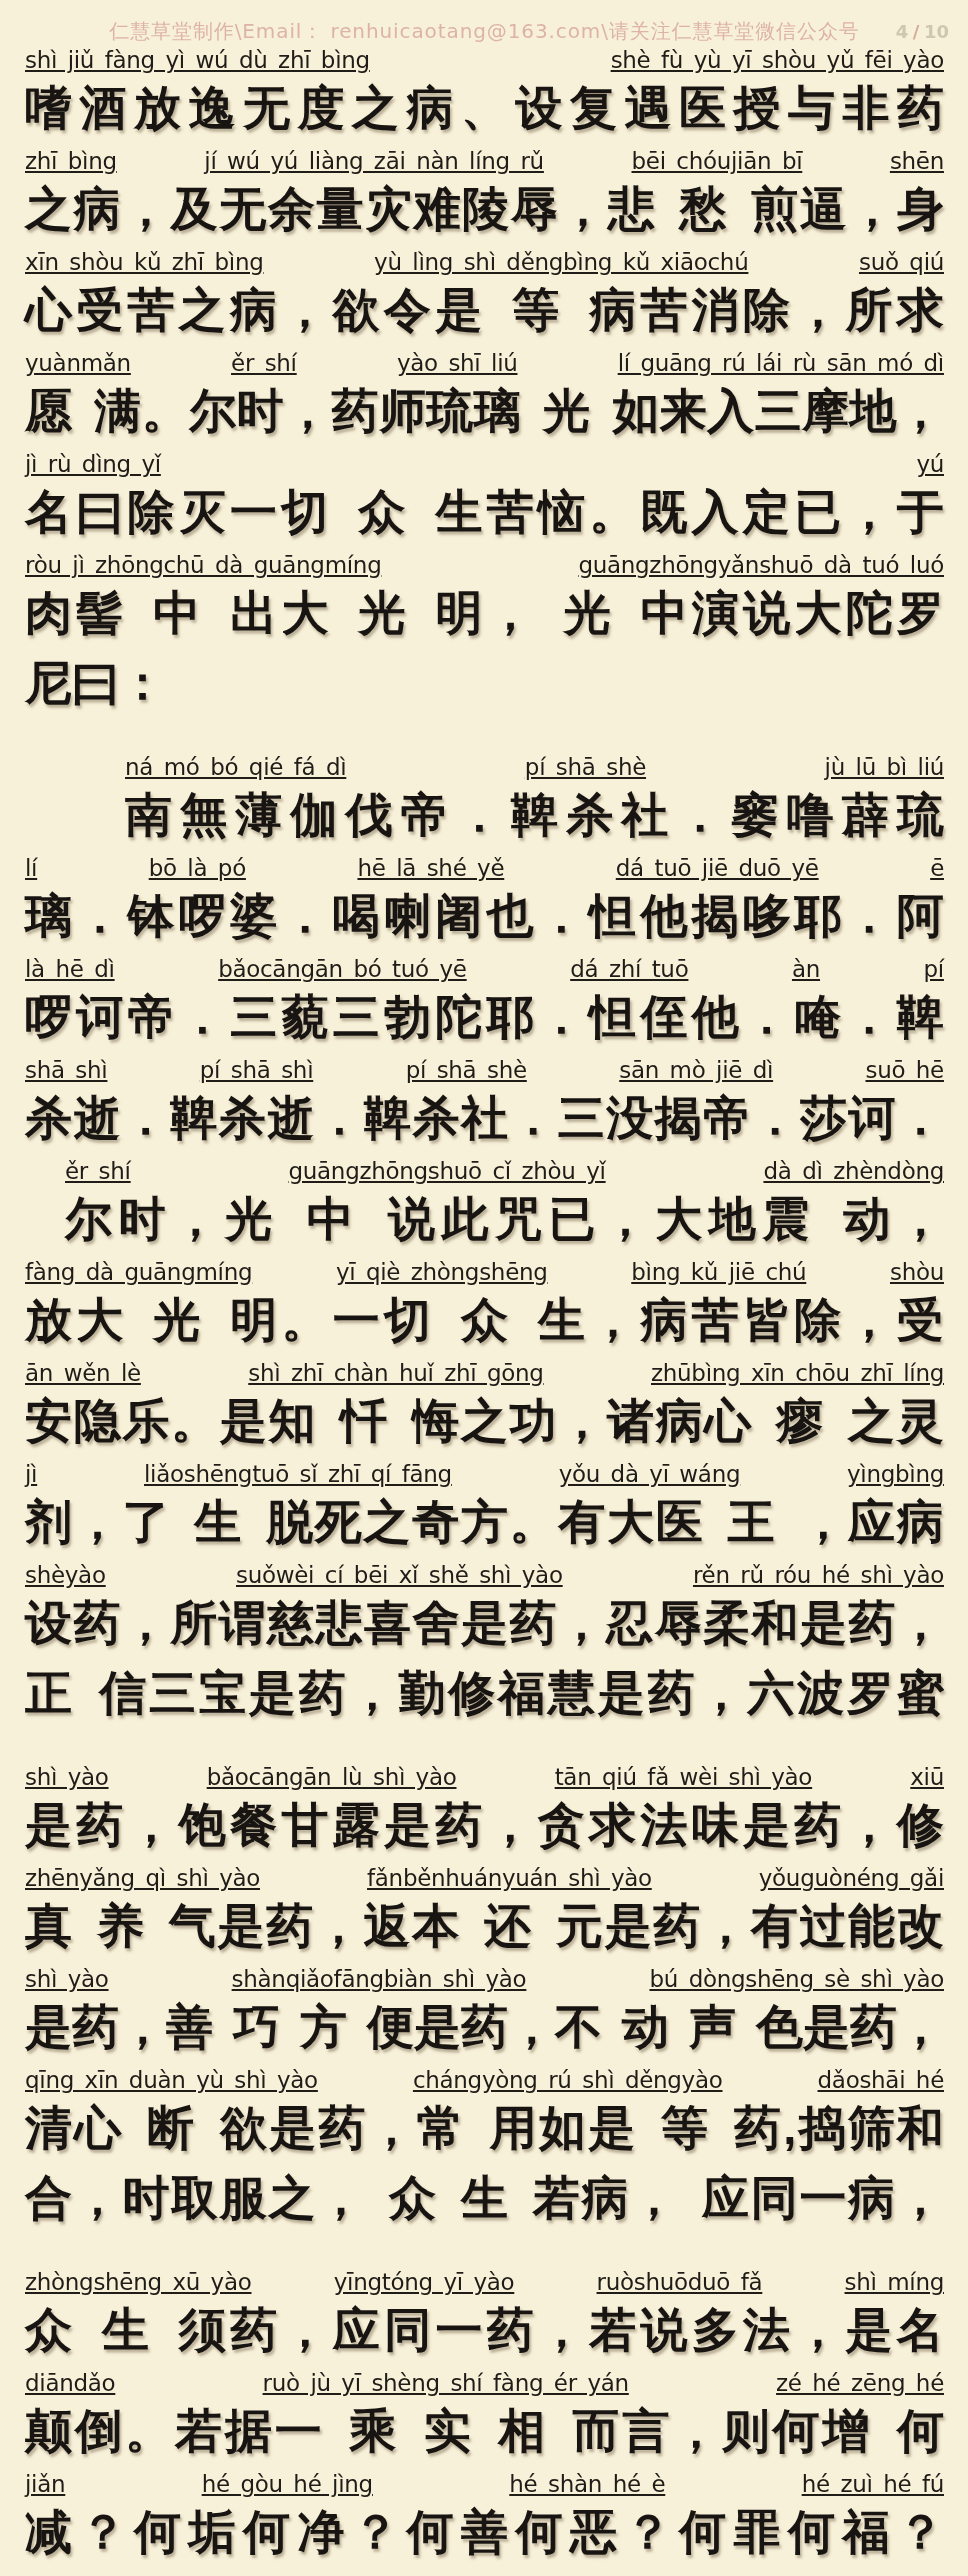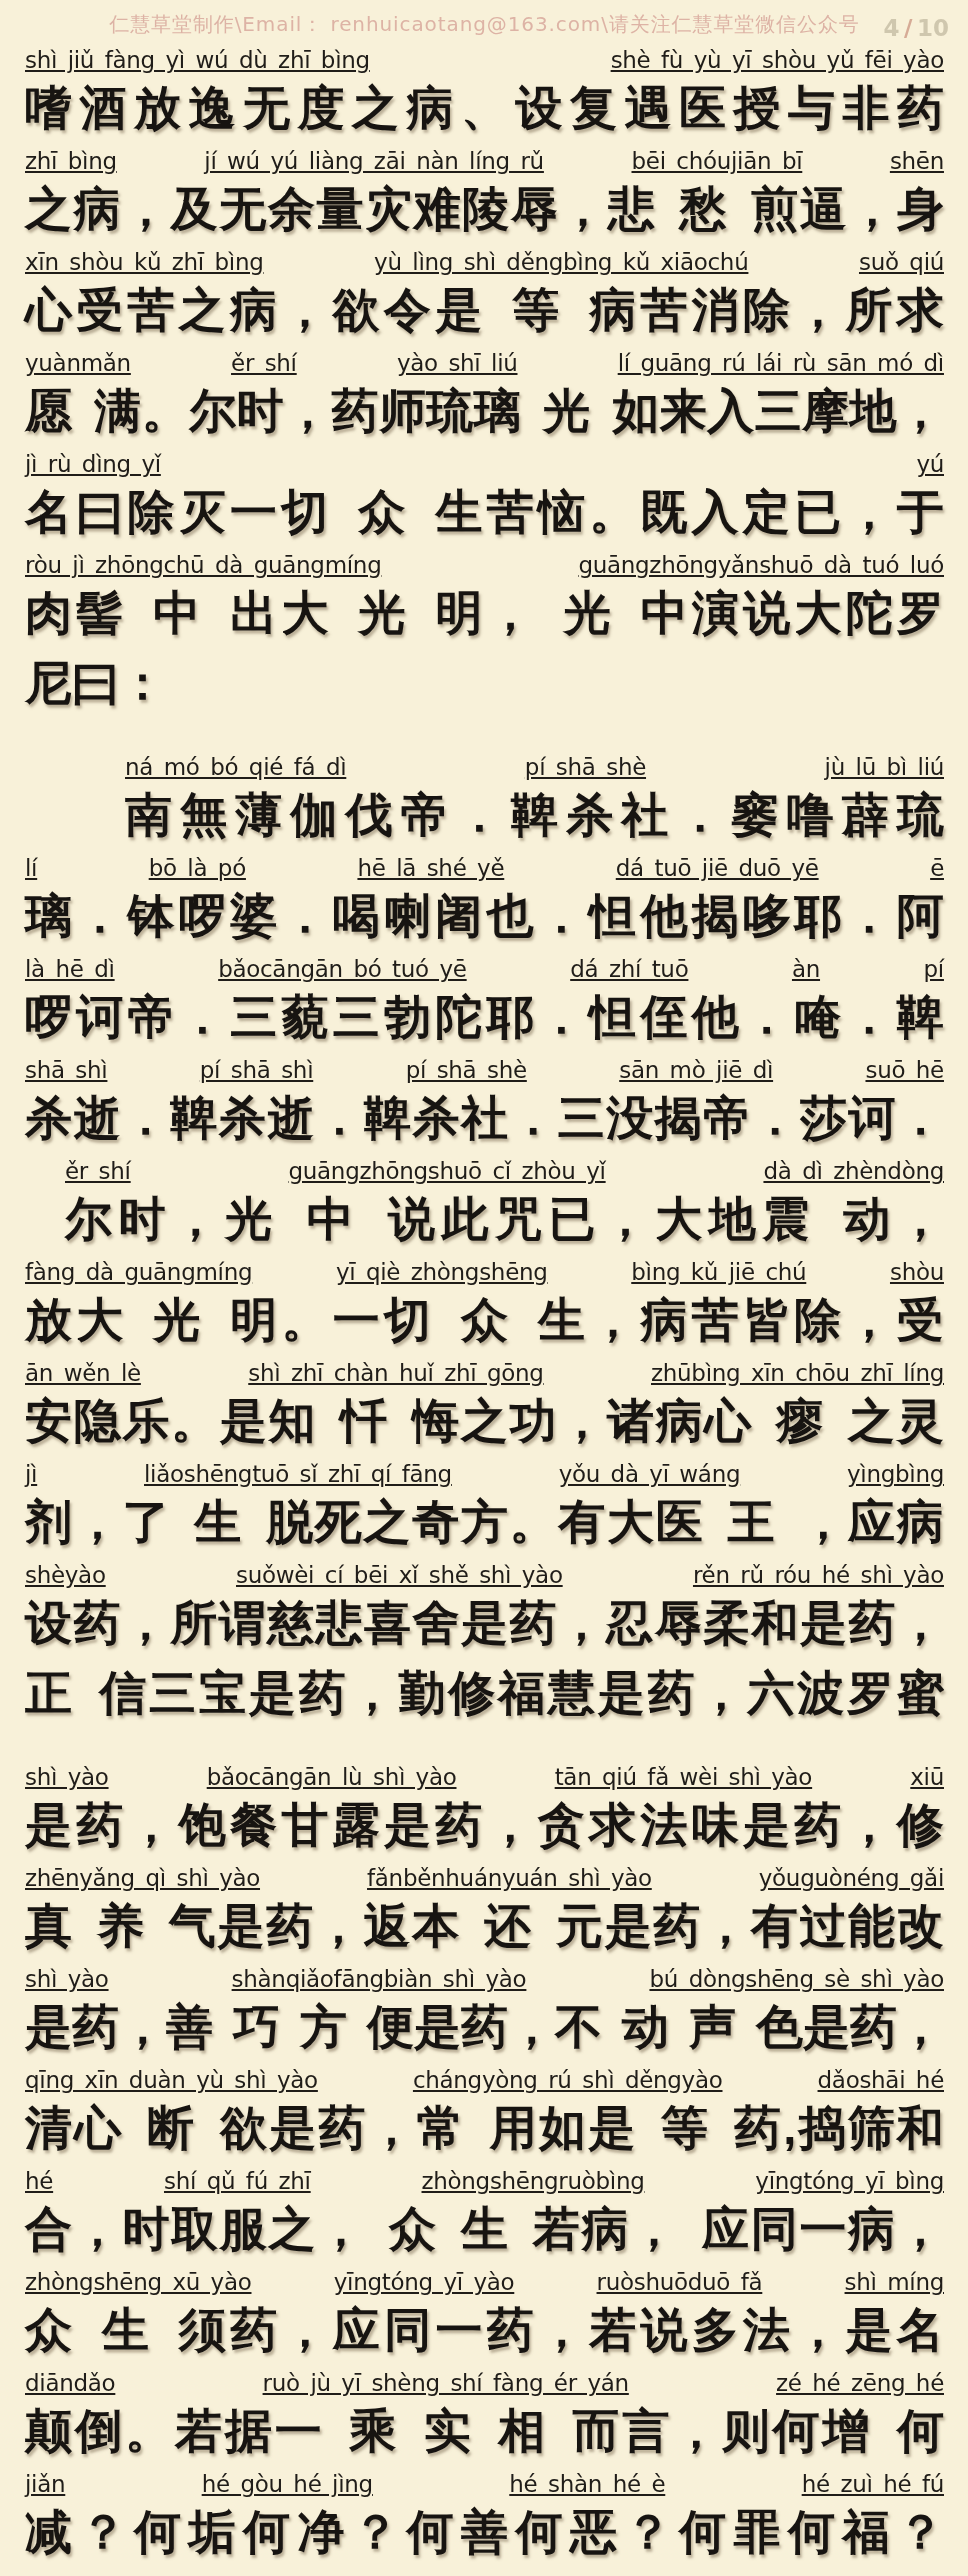--- a/index.html
+++ b/index.html
@@ -12,27 +12,27 @@
   *{margin:0;padding:0;box-sizing:border-box;}
   html,body{width:969px;}
   body{
     width:969px;height:2576px;overflow:hidden;
     background:var(--bg);
     color:var(--ink);
     font-family:"DejaVu Sans","Liberation Sans",sans-serif;
   }
   .page-header{position:relative;height:41px;}
   .watermark{
-    position:absolute;top:11px;left:0;width:100%;
+    position:absolute;top:18px;left:0;width:100%;
     text-align:center;font-size:20px;letter-spacing:0.9px;
     color:var(--watermark);
   }
   .pagenum{
-    position:absolute;top:15px;right:20px;
-    font-size:23px;font-weight:bold;color:var(--pagenum);
+    position:absolute;top:21px;right:20px;
+    font-size:18px;font-weight:bold;color:var(--pagenum);
   }
   .pagenum .sep{color:var(--slash);padding:0 4.5px;}
   .sutra-body{padding:1.8px 25px 0 25px;}
   .pair{height:101px;}
   .pinyin-line{
     display:flex;justify-content:space-between;align-items:flex-end;
     height:30.5px;font-size:23px;letter-spacing:-0.3px;word-spacing:3.6px;
     color:#201d19;white-space:nowrap;text-decoration:underline;
   }
   .pinyin-line.left{justify-content:flex-start;}
@@ -628,26 +628,20 @@
         <span>等</span>
         <span class="sp"></span>
         <span>药</span>
         <span>,</span>
         <span>捣</span>
         <span>筛</span>
         <span>和</span>
       </div>
     </div>
     <div class="pair">
-      <div class="pinyin-line">
-        <span class="pinyin-group">hé</span>
-        <span class="pinyin-group">shí qǔ fú zhī</span>
-        <span class="pinyin-group">zhòngshēngruòbìng</span>
-        <span class="pinyin-group">yīngtóng yī bìng</span>
-      </div>
       <div class="hanzi-line">
         <span>合</span>
         <span>，</span>
         <span>时</span>
         <span>取</span>
         <span>服</span>
         <span>之</span>
         <span>，</span>
         <span class="sp"></span>
         <span>众</span>

